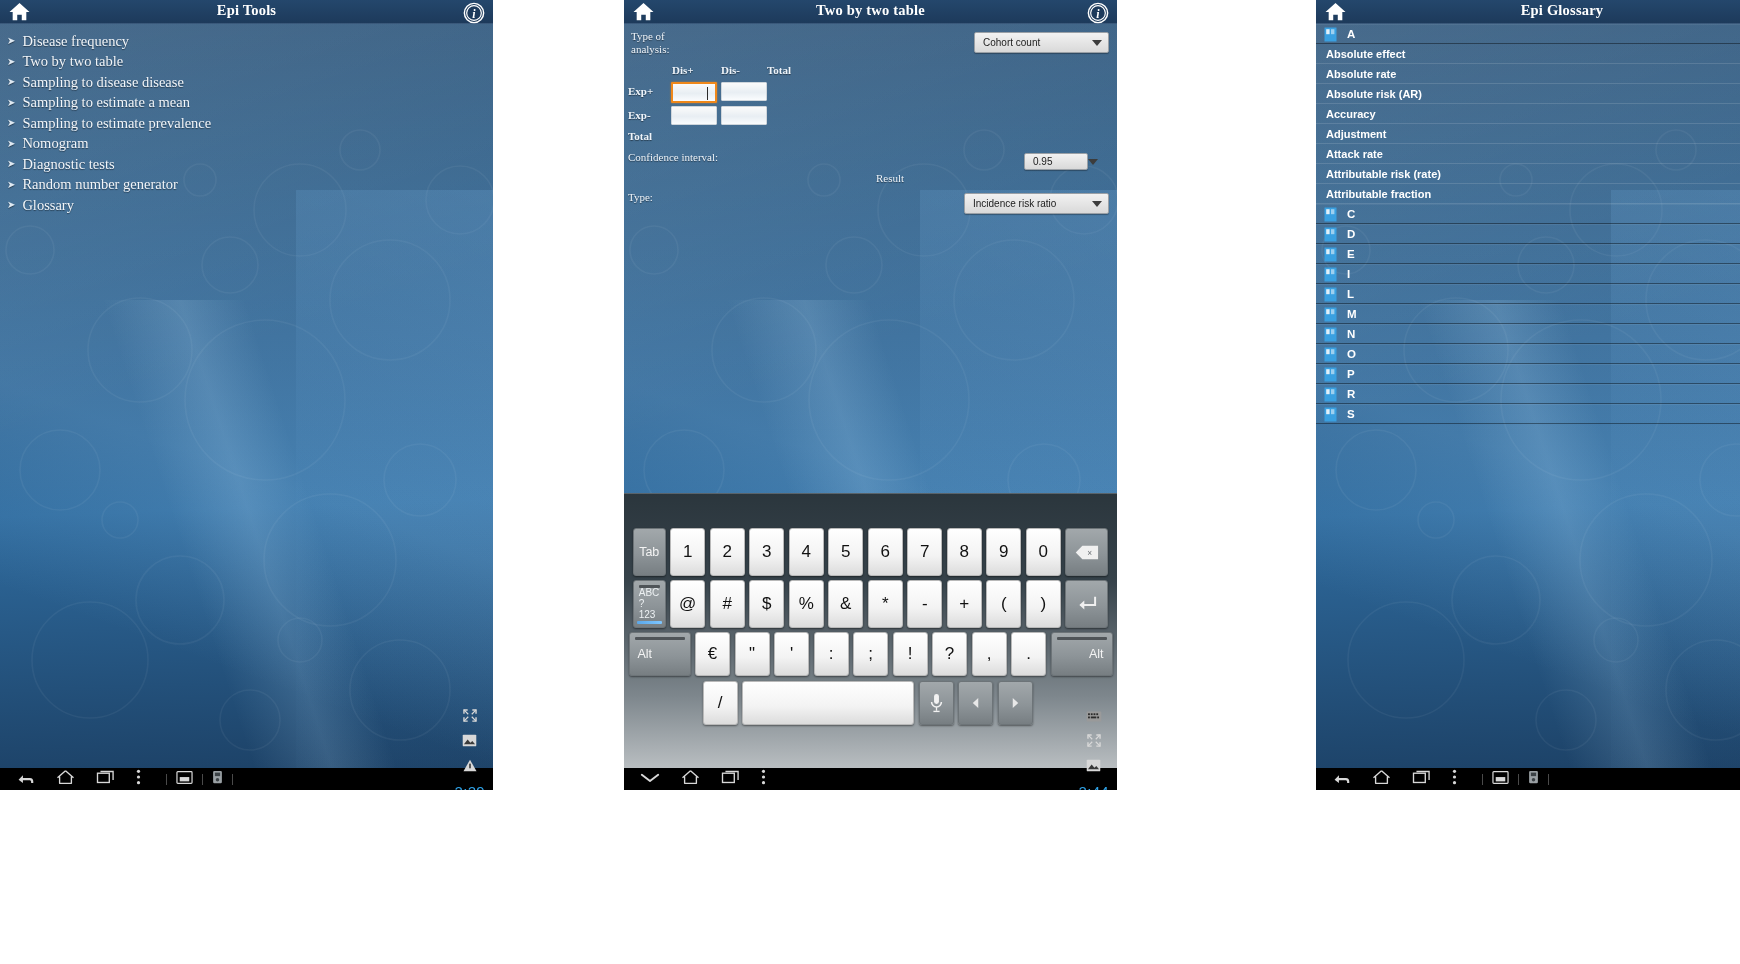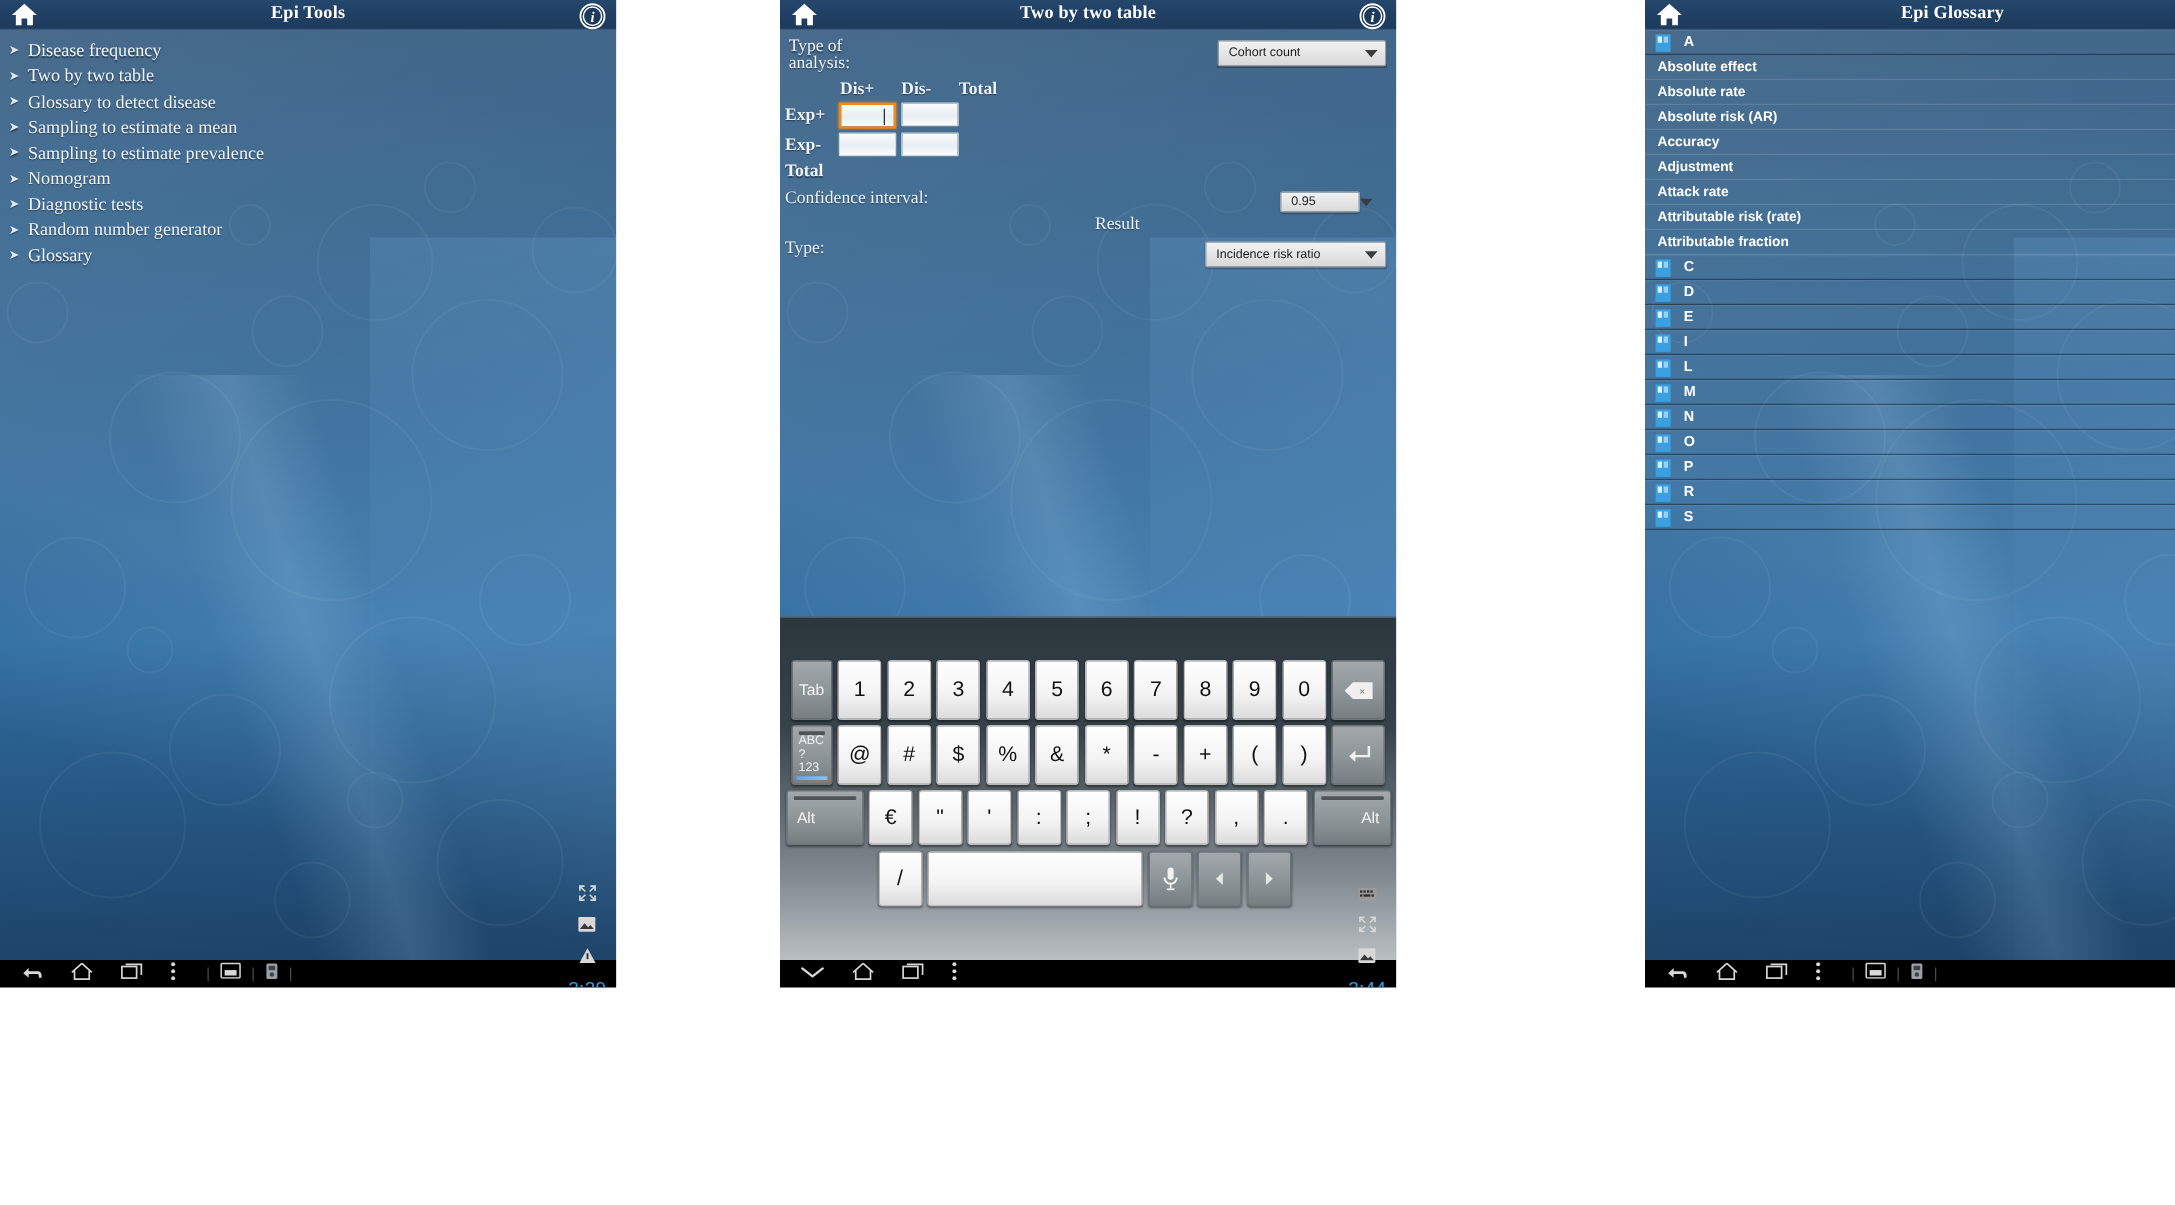--- a/index.html
+++ b/index.html
@@ -70,21 +70,21 @@
     font-family:"Liberation Serif", serif;
     font-size:14.5px; color:#f2f6fa;
     text-shadow:0 1px 1px rgba(0,0,0,.45);
   }
   .arrow{ font-size:10px; color:#dfe9f2; line-height:1; }
 
   
   .form{ position:relative; z-index:5; height:calc(100% - 24px); }
   .lbl{
     font-family:"Liberation Serif", serif;
-    color:#eef4fa; font-size:14px; text-shadow:0 1px 1px rgba(0,0,0,.45);
+    color:#eef4fa; font-size:11px; text-shadow:0 1px 1px rgba(0,0,0,.45);
   }
   .lbl-b{ font-weight:bold; }
   .abs{ position:absolute; }
   .spinner{
     background:linear-gradient(180deg,#f2f2f2 0%,#d9d9d9 100%);
     border:1px solid #9aa0a6; border-radius:2px;
     display:flex; align-items:center; justify-content:space-between;
     padding:0 6px 0 8px; color:#1b1b1b; font-size:10px;
     font-family:"Liberation Sans", sans-serif;
     box-shadow:0 1px 1px rgba(0,0,0,.3);
@@ -212,21 +212,21 @@
         <div class="menu-item">
           <span class="arrow">➤</span>
           <span>Disease frequency</span>
         </div>
         <div class="menu-item">
           <span class="arrow">➤</span>
           <span>Two by two table</span>
         </div>
         <div class="menu-item">
           <span class="arrow">➤</span>
-          <span>Glossary to detect disease</span>
+          <span>Sampling to disease disease</span>
         </div>
         <div class="menu-item">
           <span class="arrow">➤</span>
           <span>Sampling to estimate a mean</span>
         </div>
         <div class="menu-item">
           <span class="arrow">➤</span>
           <span>Sampling to estimate prevalence</span>
         </div>
         <div class="menu-item">

